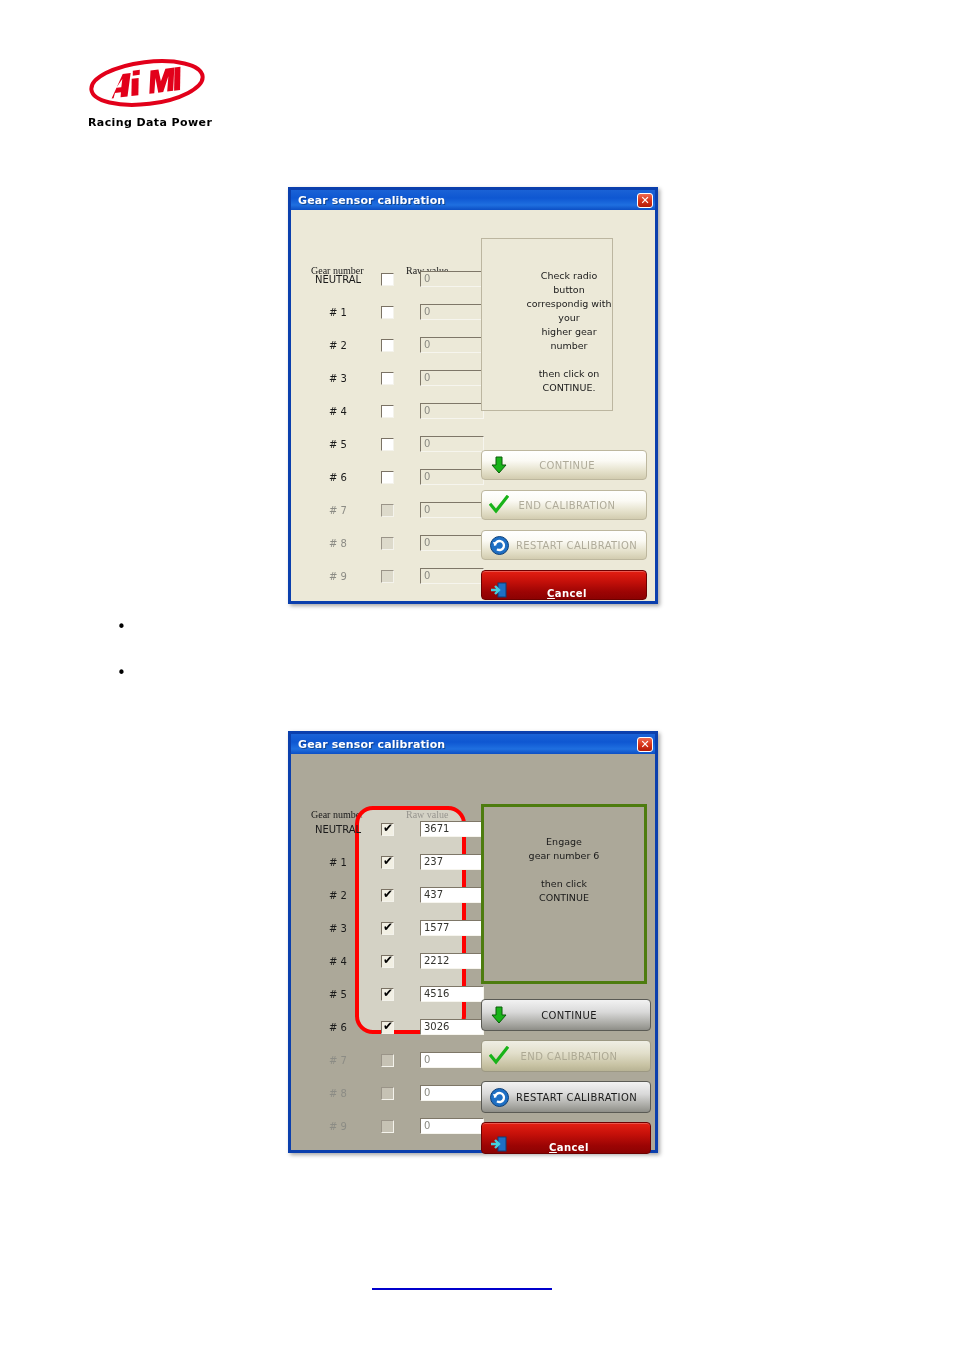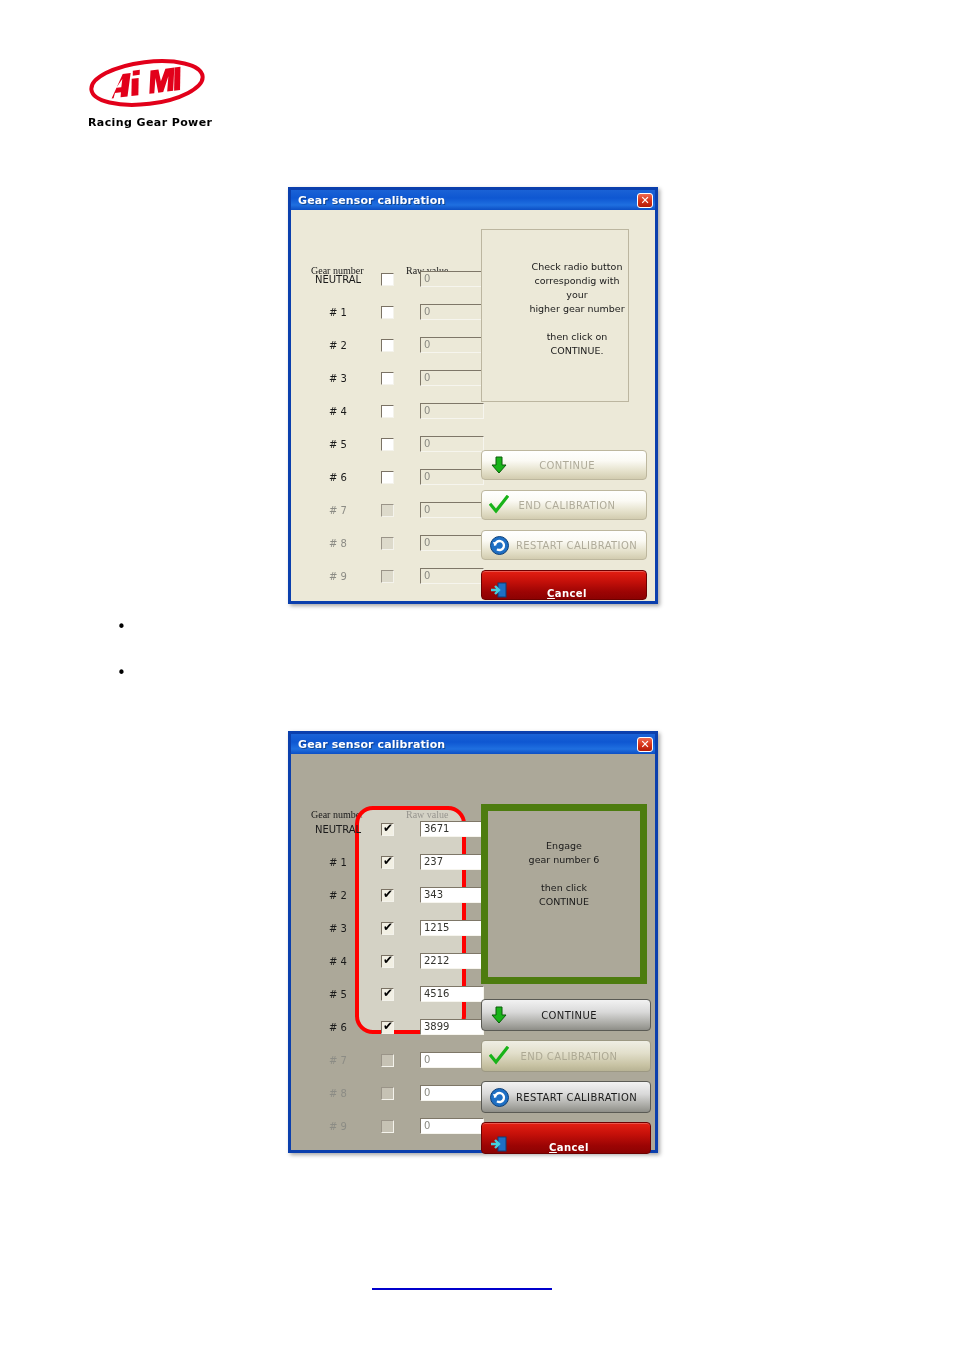--- a/index.html
+++ b/index.html
@@ -85,21 +85,21 @@
     box-sizing: border-box;
   }
 
   
   .theme-light .client { background: #ECE9D8; }
   .theme-light .panel { background: #ECE9D8; border: 1px solid #BCB6A0; }
   .theme-light .txt { background: #ECE9D8; }
   .theme-light .cbox { background: #ffffff; }
 
   .theme-dark .client { background: #ACA899; }
-  .theme-dark .panel { background: #ACA899; border: 7px solid #4d7c0f; }
+  .theme-dark .panel { background: #ACA899; border: 3px solid #4d7c0f; }
   .theme-dark .txt { background: #ffffff; }
   .theme-dark .cbox { background: #F2F0E4; }
 
   
   .col-head {
     position: absolute;
     font-family: Liberation Serif, serif;
     font-size: 10px;
     color: #1a1a1a;
     white-space: nowrap;
@@ -280,21 +280,21 @@
       <ellipse cx="59" cy="25" rx="56" ry="21" fill="none" stroke="#E2001A" stroke-width="4" transform="rotate(-7 59 25)"></ellipse>
       <g fill="#E2001A" transform="rotate(-7 59 25)">
         <path d="M22 36 L36 13 L44 13 L38 36 L31 36 L32 31 L26 31 L24 36 Z M28 26 L33 26 L35 18 Z"></path>
         <rect x="47" y="19" width="7" height="17" transform="skewX(-8)"></rect>
         <rect x="48" y="11" width="7" height="5" transform="skewX(-8)"></rect>
         <path d="M60 36 L64 13 L72 13 L73 25 L79 13 L88 13 L84 36 L78 36 L81 21 L74 36 L69 36 L68 21 L65 36 Z"></path>
         <rect x="90" y="13" width="6" height="23" transform="skewX(-8)"></rect>
       </g>
     </svg>
   </div>
-  <div class="logo-tag">Racing Gear Power</div>
+  <div class="logo-tag">Racing Data Power</div>
 </div>
 
 <div class="dialog theme-light" style="left:288px; top:187px; width:370px; height:417px;">
   <div class="titlebar">
     <span class="title-text">Gear sensor calibration</span>
     <span class="close-btn">✕</span>
   </div>
   <div class="client">
 
     <div class="col-head" style="left:20px; top:32px;">Gear number</div>
@@ -346,21 +346,21 @@
           <div class="cbox"></div>
           <div class="txt">0</div>
         </div>
         <div class="gear-row disabled" style="top: 355px;">
           <div class="gear-label"># 9</div>
           <div class="cbox"></div>
           <div class="txt">0</div>
         </div>
       </div>
 
-    <div class="panel" style="left:190px; top:19px; width:148px; height:173px;padding-left:44px;">
+    <div class="panel" style="left:190px; top:28px; width:132px; height:173px;padding-left:44px;">
       <div class="panel-text" style="margin-top:30px;">Check radio button
 correspondig with your
 higher gear number
 
 then click on CONTINUE.</div>
     </div>
 
     <div class="btn std" style="left:190px; top:240px; width:166px; height:30px;">
       <span class="ico">
         <svg width="20" height="20" viewBox="0 0 20 20">
@@ -438,49 +438,49 @@
           <div class="cbox">
             <span class="tick">✔</span>
           </div>
           <div class="txt filled">237</div>
         </div>
         <div class="gear-row" style="top: 130px;">
           <div class="gear-label"># 2</div>
           <div class="cbox">
             <span class="tick">✔</span>
           </div>
-          <div class="txt filled">343</div>
+          <div class="txt filled">437</div>
         </div>
         <div class="gear-row" style="top: 163px;">
           <div class="gear-label"># 3</div>
           <div class="cbox">
             <span class="tick">✔</span>
           </div>
-          <div class="txt filled">1215</div>
+          <div class="txt filled">1577</div>
         </div>
         <div class="gear-row" style="top: 196px;">
           <div class="gear-label"># 4</div>
           <div class="cbox">
             <span class="tick">✔</span>
           </div>
           <div class="txt filled">2212</div>
         </div>
         <div class="gear-row" style="top: 229px;">
           <div class="gear-label"># 5</div>
           <div class="cbox">
             <span class="tick">✔</span>
           </div>
           <div class="txt filled">4516</div>
         </div>
         <div class="gear-row" style="top: 262px;">
           <div class="gear-label"># 6</div>
           <div class="cbox">
             <span class="tick">✔</span>
           </div>
-          <div class="txt filled">3899</div>
+          <div class="txt filled">3026</div>
         </div>
         <div class="gear-row disabled" style="top: 295px;">
           <div class="gear-label"># 7</div>
           <div class="cbox"></div>
           <div class="txt">0</div>
         </div>
         <div class="gear-row disabled" style="top: 328px;">
           <div class="gear-label"># 8</div>
           <div class="cbox"></div>
           <div class="txt">0</div>

